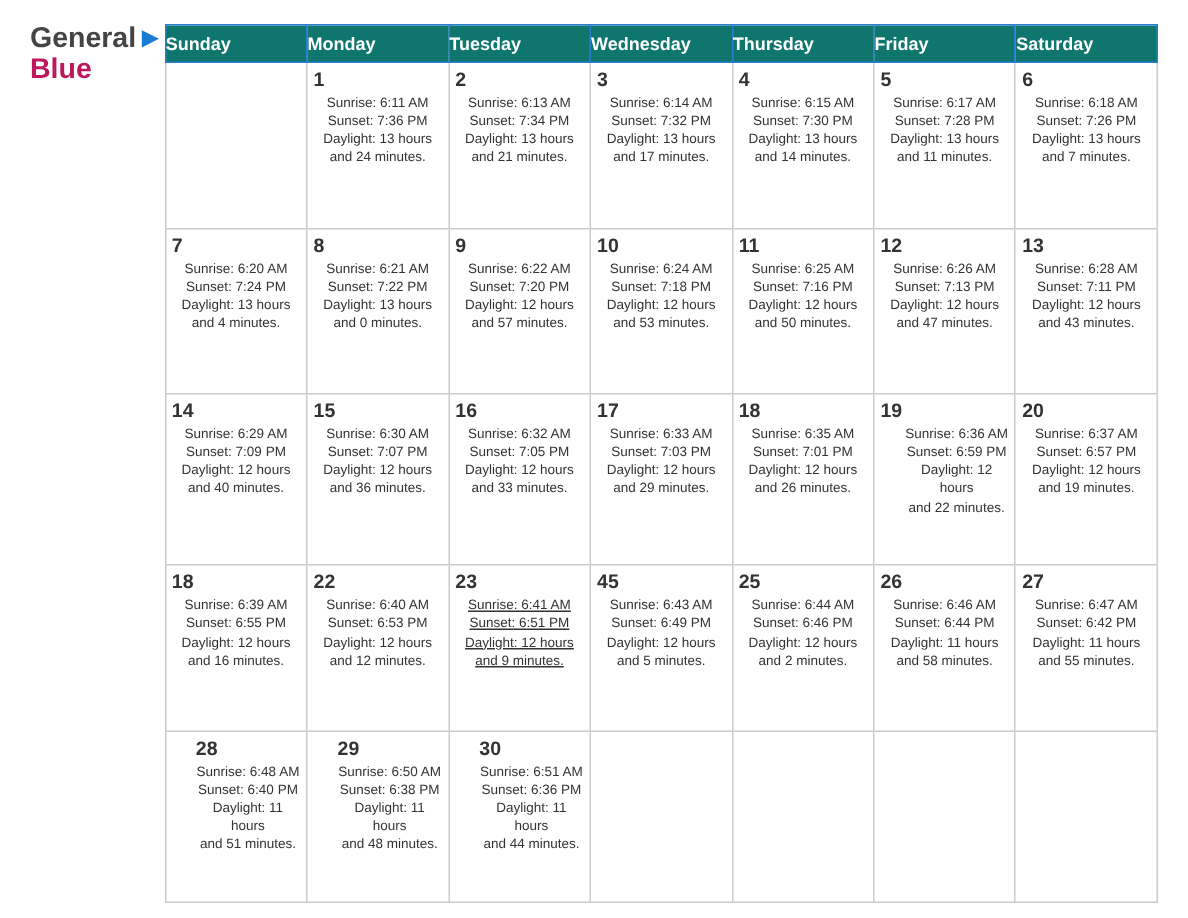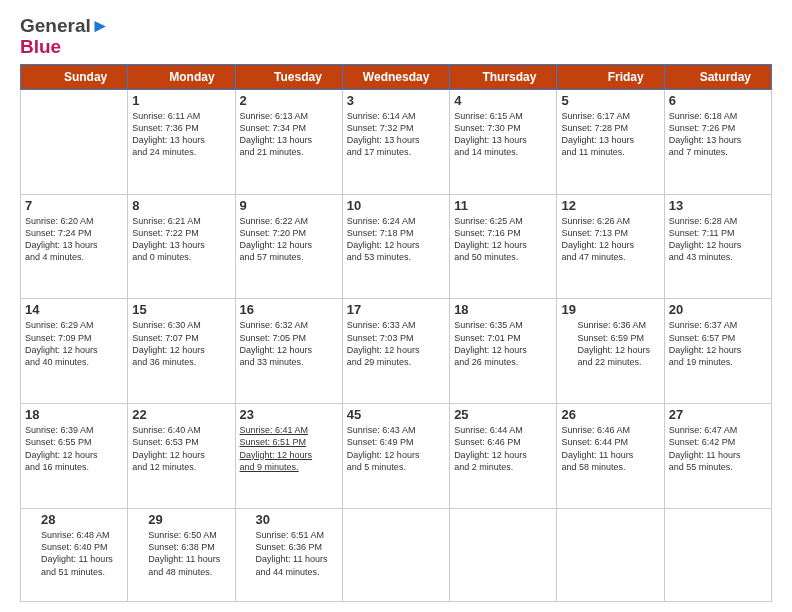--- a/index.html
+++ b/index.html
@@ -8,21 +8,21 @@
       background: #fff;
       width: 792px;
       height: 612px;
       overflow: hidden;
     }
     .page {
       width: 792px;
       height: 612px;
       padding: 16px 20px 10px 20px;
       display: flex;
-      flex-direction: column;
+      flex-direction: row;
     }
     .header {
       display: flex;
       align-items: flex-start;
       justify-content: space-between;
       margin-bottom: 6px;
     }
     .title-area {
       text-align: right;
     }
@@ -36,26 +36,26 @@
       color: #555;
     }
     .calendar {
       flex: 1;
       border: 1px solid #ccc;
       border-collapse: collapse;
       width: 100%;
       table-layout: fixed;
     }
     .calendar th {
-      background: #c2410c;
+      background: #0f766e;
       color: #fff;
       font-size: 12px;
       font-weight: bold;
-      padding: 5px 20px;
-      text-align: right;
+      padding: 5px 0;
+      text-align: left;
       border: 1px solid #2a7dd1;
     }
     .calendar td {
       border: 1px solid #ccc;
       vertical-align: top;
       padding: 3px 4px;
       font-size: 9.5px;
       color: #333;
       height: 82px;
     }
@@ -63,20 +63,21 @@
       font-size: 13px;
       font-weight: bold;
       color: #333;
       display: block;
       margin-bottom: 2px;
     }
     .cell-info {
       font-size: 9px;
       line-height: 1.35;
       color: #333;
+      text-align: center;
     }
     .empty-cell {
       background: #fff;
     }
     .last-row td {
       height: 70px;
       padding-left: 20px;
     }
     .logo-block {
       line-height: 1.1;

